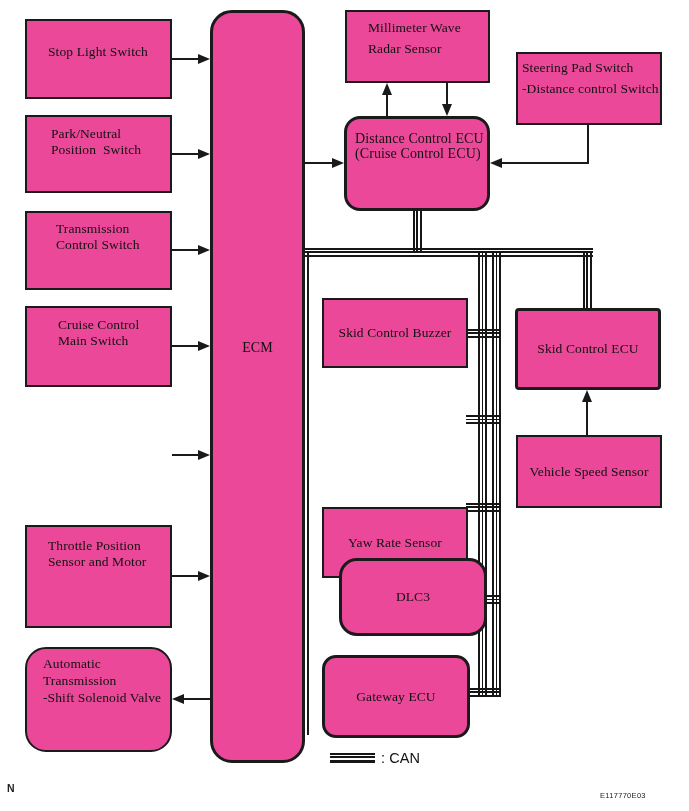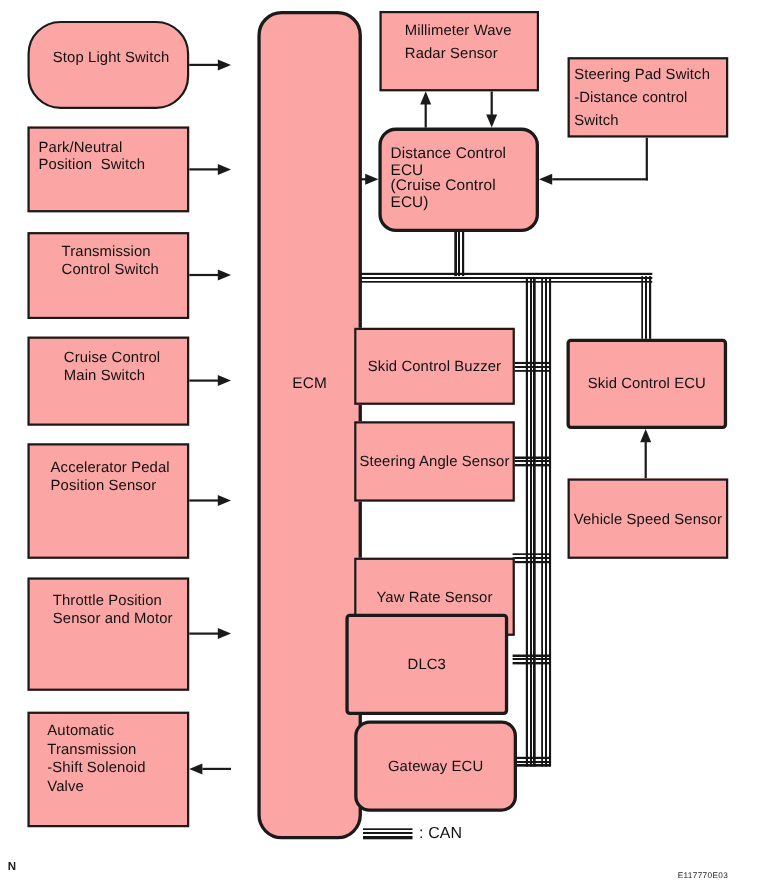--- a/index.html
+++ b/index.html
@@ -1,22 +1,22 @@
 <!DOCTYPE html>
 <html><head>
 <meta charset="utf-8">
 <style>
   html,body{margin:0;padding:0;background:#f4f4f2;}
   #stage{
     position:relative;width:689px;height:811px;background:#ffffff;
     font-family:"Liberation Sans",sans-serif;color:#111;overflow:hidden;
   }
   .box{
-    position:absolute;box-sizing:border-box;background:#fca5a5;
-    border:2px solid #1a1a1a;z-index:3;
+    position:absolute;box-sizing:border-box;background:#ec4899;
+    border:2px solid #1a1a1a;z-index:3;font-family:Liberation Serif, serif;
   }
   .rbox{border-width:3px;border-radius:15px;}
   .lbl{
     white-space:pre-wrap;font-size:13.5px;line-height:16px;color:#111;
     letter-spacing:0.1px;
   }
   .center{display:flex;align-items:center;justify-content:center;text-align:left;}
   
   .can-h{
     position:absolute;height:9px;z-index:1;
@@ -90,48 +90,44 @@
   <div class="vline" style="left:446px;top:83px;height:22px;"></div>
   <div class="head-d" style="left:442px;top:104px;"></div>
 
   <div class="vline" style="left:587px;top:125px;height:39px;"></div>
   <div class="hline" style="left:502px;top:162px;width:87px;"></div>
   <div class="head-l" style="left:490px;top:158px;"></div>
 
   <div class="vline" style="left:586px;top:401px;height:34px;"></div>
   <div class="head-u" style="left:582px;top:390px;"></div>
 
-  <div class="box rbox" style="left:210px;top:10px;width:95px;height:753px;border-radius:22px;margin-left:24px;">
+  <div class="box rbox" style="left:210px;top:10px;width:95px;height:753px;border-radius:22px;">
     <div class="lbl" style="position:absolute;left:0;top:327px;width:100%;text-align:center;font-size:14px;">ECM</div>
   </div>
 
-  <div class="box" style="left:25px;top:19px;width:147px;height:80px;padding:23px 6px 0 21px;border-radius:30px;">
+  <div class="box" style="left:25px;top:19px;width:147px;height:80px;padding:23px 6px 0 21px;">
     <div class="lbl">Stop Light Switch</div>
   </div>
-  <div class="box" style="left:25px;top:115px;width:147px;height:78px;padding:9px 6px 0 8px;">
+  <div class="box" style="left:25px;top:115px;width:147px;height:78px;padding:9px 6px 0 24px;">
     <div class="lbl">Park/Neutral
 Position  Switch</div>
   </div>
   <div class="box" style="left:25px;top:211px;width:147px;height:79px;padding:8px 6px 0 29px;">
     <div class="lbl">Transmission
 Control Switch</div>
   </div>
   <div class="box" style="left:25px;top:306px;width:147px;height:81px;padding:9px 6px 0 31px;">
     <div class="lbl">Cruise Control
 Main Switch</div>
   </div>
-  <div class="box" style="left:25px;top:403px;width:147px;height:105px;padding:12px 6px 0 19px;">
-    <div class="lbl">Accelerator Pedal
-Position Sensor</div>
-  </div>
   <div class="box" style="left:25px;top:525px;width:147px;height:103px;padding:11px 6px 0 21px;">
     <div class="lbl">Throttle Position
 Sensor and Motor</div>
   </div>
-  <div class="box" style="left:25px;top:647px;width:147px;height:105px;padding:6px 4px 0 16px;">
+  <div class="box" style="left:25px;top:647px;width:147px;height:105px;padding:6px 4px 0 16px;border-radius:21px;">
     <div class="lbl" style="line-height:17px;">Automatic
 Transmission
 -Shift Solenoid Valve</div>
   </div>
 
   <div class="box" style="left:345px;top:10px;width:145px;height:73px;border-width:2.5px;padding:5px 4px 0 21px;">
     <div class="lbl" style="line-height:21px;">Millimeter Wave
 Radar Sensor</div>
   </div>
   <div class="box rbox" style="left:344px;top:116px;width:146px;height:95px;border-radius:16px;padding:13px 2px 0 8px;">
@@ -139,39 +135,36 @@
 (Cruise Control ECU)</div>
   </div>
   <div class="box" style="left:516px;top:52px;width:146px;height:73px;border-width:2.5px;padding:3px 1px 0 4px;">
     <div class="lbl" style="line-height:21px;">Steering Pad Switch
 -Distance control Switch</div>
   </div>
 
   <div class="box center" style="left:322px;top:298px;width:146px;height:70px;">
     <div class="lbl">Skid Control Buzzer</div>
   </div>
-  <div class="box center" style="left:322px;top:383px;width:146px;height:73px;">
-    <div class="lbl">Steering Angle Sensor</div>
-  </div>
   <div class="box center" style="left:322px;top:472px;width:146px;height:71px;margin-top:35px;">
     <div class="lbl">Yaw Rate Sensor</div>
   </div>
-  <div class="box rbox center" style="left:314px;top:558px;width:148px;height:92px;border-radius:4px;">
+  <div class="box rbox center" style="left:339px;top:558px;width:148px;height:78px;border-radius:18px;">
     <div class="lbl">DLC3</div>
   </div>
   <div class="box rbox center" style="left:322px;top:655px;width:148px;height:83px;border-radius:14px;">
     <div class="lbl">Gateway ECU</div>
   </div>
 
   <div class="box rbox center" style="left:515px;top:308px;width:146px;height:82px;border-radius:4px;">
     <div class="lbl">Skid Control ECU</div>
   </div>
   <div class="box center" style="left:516px;top:435px;width:146px;height:73px;border-width:2.5px;">
     <div class="lbl">Vehicle Speed Sensor</div>
   </div>
 
   <div class="can-h" style="left:330px;top:753px;width:45px;height:10px;"></div>
   <div class="lbl" style="position:absolute;left:381px;top:750px;font-size:14.5px;">: CAN</div>
 
   <div class="tiny" style="left:7px;top:782px;font-size:10.5px;font-weight:bold;">N</div>
-  <div class="tiny" style="left:600px;top:791px;width:78px;text-align:center;font-size:7.5px;letter-spacing:0.3px;">E117770E03</div>
+  <div class="tiny" style="left:600px;top:791px;width:78px;text-align:left;font-size:7.5px;letter-spacing:0.3px;">E117770E03</div>
 
 </div>
 
 </body></html>

